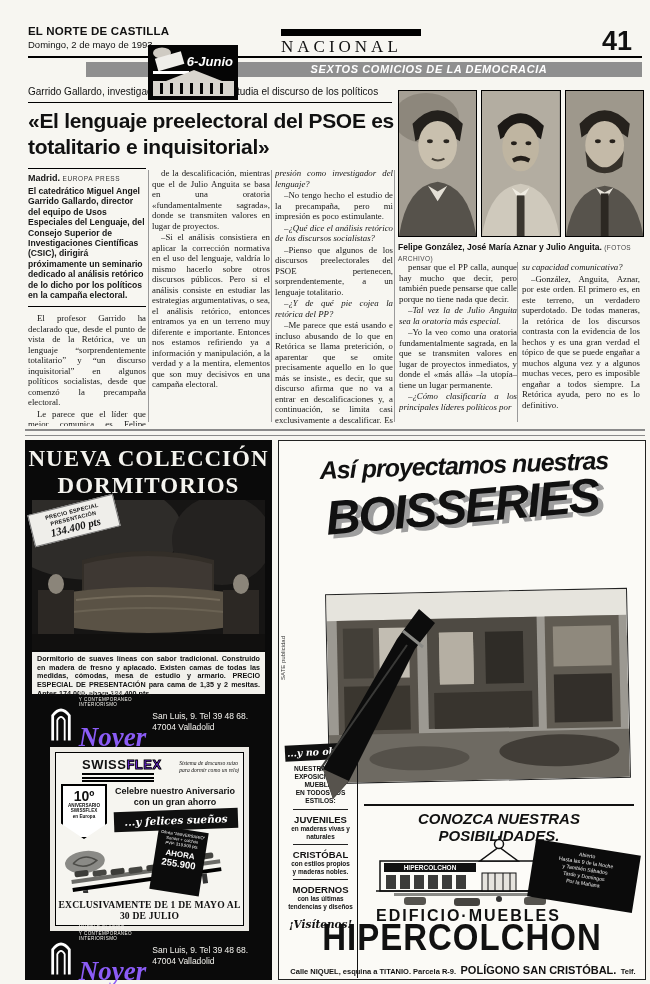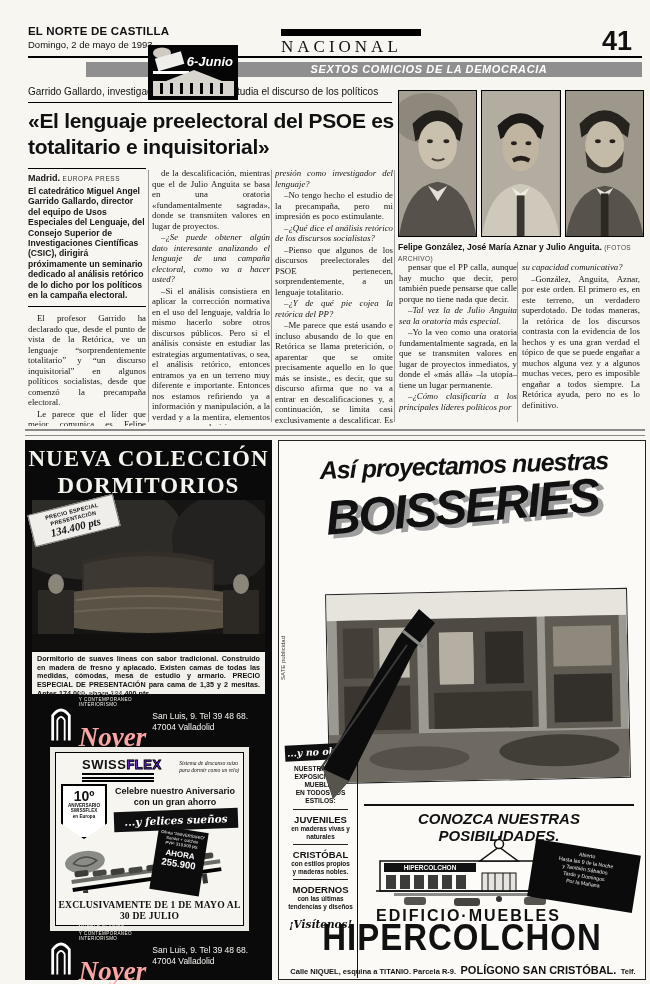--- a/index.html
+++ b/index.html
@@ -51,21 +51,21 @@
   .adL-photo{position:absolute;left:7px;top:60px;width:233px;height:150px;overflow:hidden;}
   .adL-photo svg{display:block;width:100%;height:100%;}
   .sticker{position:absolute;left:5px;top:64px;width:82px;transform:rotate(-14deg);
            background:#efeeea;color:#111;border:1px solid #777;text-align:center;padding:3px 2px;}
   .sticker .s-txt{font:bold 5.5px/6.5px "Liberation Sans",sans-serif;white-space:pre-line;letter-spacing:.3px;}
   .sticker .s-price{font:bold italic 11px "Liberation Serif",serif;}
   .adL-desc{position:absolute;left:7px;top:212px;width:233px;height:42px;background:#f2f1ec;color:#111;
             font:bold 7.2px/8.7px "Liberation Sans",sans-serif;text-align:justify;padding:3px 5px;box-sizing:border-box;}
   .noyer-block{position:absolute;left:0;width:247px;height:52px;display:flex;align-items:center;justify-content:center;gap:6px;}
   .noyer-tagline{font:4.6px/5.4px "Liberation Sans",sans-serif;white-space:pre-line;letter-spacing:.4px;}
-  .noyer-name{font:bold italic 27px "Liberation Serif",serif;color:#fca5a5;margin-top:14px;}
+  .noyer-name{font:bold italic 27px "Liberation Serif",serif;color:#8b5cf6;margin-top:14px;}
   .noyer-addr{font:8.5px/11px "Liberation Sans",sans-serif;white-space:pre-line;}
   .swiss{position:absolute;left:30px;top:312px;width:187px;height:172px;background:#f6f5f0;color:#111;
          border:1px solid #000;box-shadow:0 0 0 5px #eceae4;}
   .sw-brand{position:absolute;left:26px;top:4px;font:bold 13px "Liberation Sans",sans-serif;letter-spacing:.5px;}
   .sw-brand .flex{color:#6d28d9;-webkit-text-stroke:.8px #000;text-shadow:0 0 1px #000;}
   .sw-stripes{position:absolute;left:26px;top:20px;width:72px;}
   .sw-stripes div{height:2px;background:#000;margin-bottom:1.5px;}
   .sw-tag{position:absolute;right:4px;top:7px;font:italic 5.6px/6.8px "Liberation Serif",serif;white-space:pre-line;}
   .sw-shield{position:absolute;left:5px;top:31px;width:46px;height:55px;background:#fff;border:2px solid #000;
              box-sizing:border-box;text-align:center;clip-path:polygon(0 0,100% 0,100% 72%,50% 100%,0 72%);}
@@ -217,21 +217,20 @@
       <span>Madrid.</span>
       <span class="agency">EUROPA PRESS</span>
     </p>
     <p class="lead">El catedrático Miguel Angel Garrido Gallardo, director del equipo de Usos Especiales del Lenguaje, del Consejo Superior de Investigaciones Científicas (CSIC), dirigirá próximamente un seminario dedicado al análisis retórico de lo dicho por los políticos en la campaña electoral.</p>
     <p>El profesor Garrido ha declarado que, desde el punto de vista de la Retórica, ve un lenguaje “sorprendentemente totalitario” y “un discurso inquisitorial” en algunos políticos socialistas, desde que comenzó la precampaña electoral.</p>
     <p>Le parece que el líder que mejor comunica es Felipe González, después Anguita y luego Aznar. El discurso del PP abusa</p>
   </div>
 
   <div class="abs bodycol" style="left:152px;top:168px;height:258px">
     <p>de la descalificación, mientras que el de Julio Anguita se basa en una oratoria «fundamentalmente sagrada», donde se transmiten valores en lugar de proyectos.</p>
-    <p class="q">–¿Se puede obtener algún dato interesante analizando el lenguaje de una campaña electoral, como va a hacer usted?</p>
     <p>–Si el análisis consistiera en aplicar la corrección normativa en el uso del lenguaje, valdría lo mismo hacerlo sobre otros discursos públicos. Pero si el análisis consiste en estudiar las estrategias argumentativas, o sea, el análisis retórico, entonces entramos ya en un terreno muy diferente e importante. Entonces nos estamos refiriendo ya a información y manipulación, a la verdad y a la mentira, elementos que son muy decisivos en una campaña electoral.</p>
 
   </div>
 
   <div class="abs bodycol" style="left:275px;top:168px;height:258px">
     <p class="qc">presión como investigador del lenguaje?</p>
     <p>–No tengo hecho el estudio de la precampaña, pero mi impresión es poco estimulante.</p>
     <p class="q">–¿Qué dice el análisis retórico de los discursos socialistas?</p>
     <p>–Pienso que algunos de los discursos preelectorales del PSOE pertenecen, sorprendentemente, a un lenguaje totalitario.</p>
     <p class="q">–¿Y de qué pie cojea la retórica del PP?</p>

